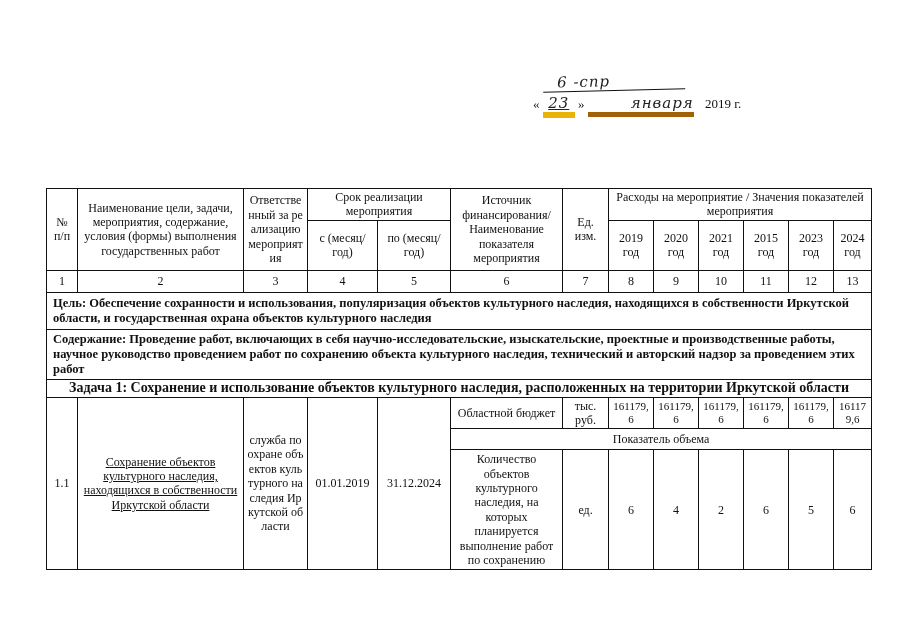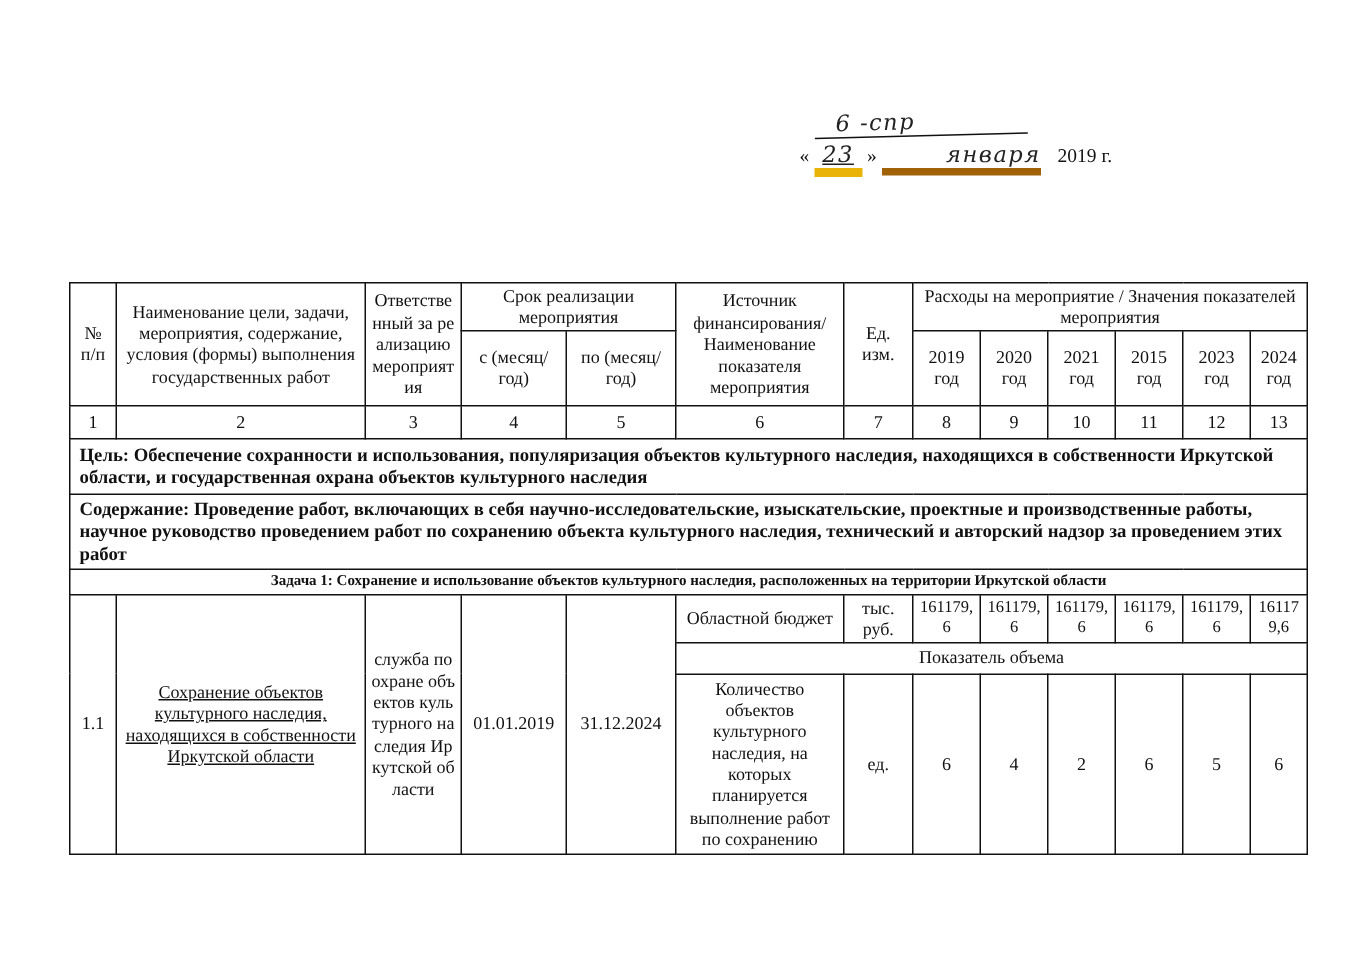--- a/index.html
+++ b/index.html
@@ -96,21 +96,21 @@
   tr.nums { height: 22px; }
   tr.goal-row td, tr.content-row td {
     text-align: left;
     font-weight: bold;
     padding: 2px 6px;
     font-size: 12.5px;
   }
   tr.goal-row { height: 37px; }
   tr.content-row { height: 50px; }
   tr.task-row { height: 17px; }
-  tr.task-row td { font-weight: bold; font-size: 10px; padding: 0 4px; }
+  tr.task-row td { font-weight: bold; font-size: 14px; padding: 0 4px; }
   tr.rowA { height: 30px; }
   tr.rowB { height: 21px; }
   tr.rowC { height: 120px; }
   td.name-cell { text-align: left; padding: 2px 6px; text-decoration: underline; }
   td.resp-cell { word-break: break-all; overflow-wrap: anywhere; padding: 1px 2px; }
   th.resp-head { word-break: break-all; overflow-wrap: anywhere; padding: 1px 2px; }
   td.money-cell {
     font-size: 11px;
     word-break: break-all;
     padding: 1px 2px;

